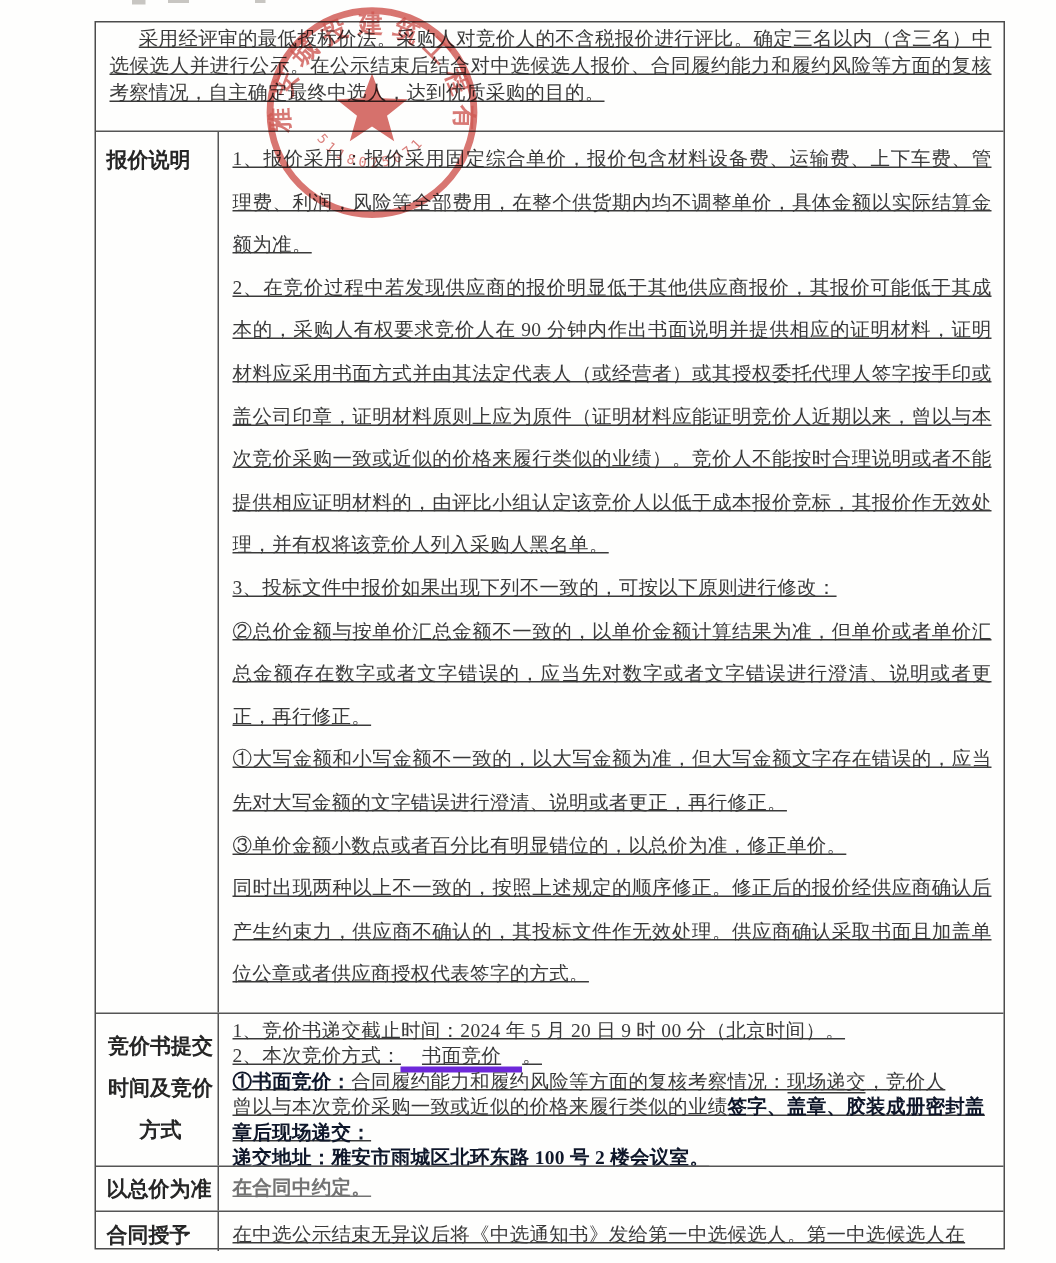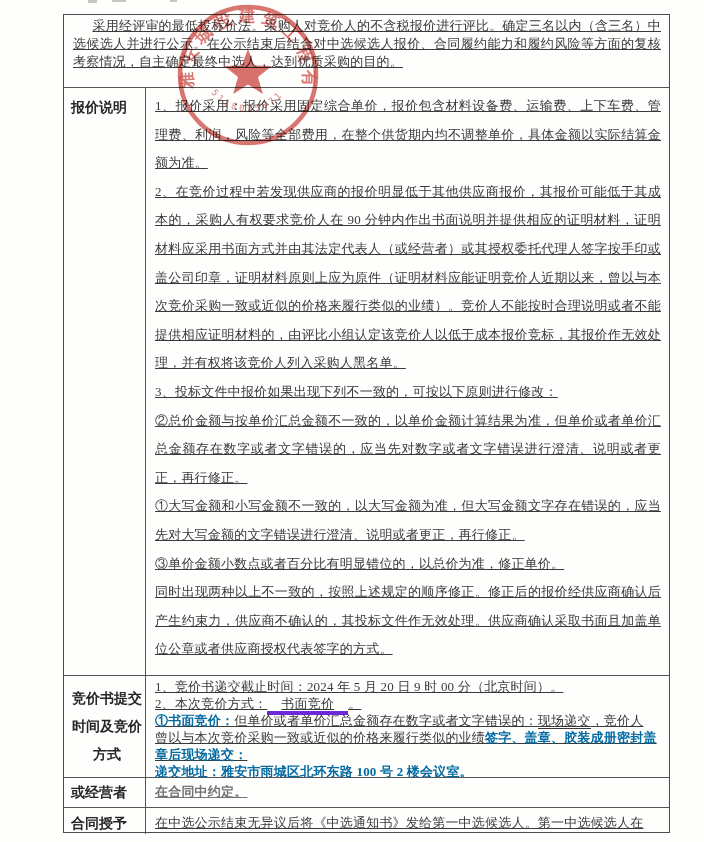--- a/index.html
+++ b/index.html
@@ -41,21 +41,21 @@
   
   .row-quote{height:588px;}
   .row-quote .cell-label{padding-top:6px;line-height:28px;}
   .row-quote .cell-content{padding-top:4px;line-height:28.6px;text-align:justify;}
   .row-quote .cell-content p{margin:0;}
   
   .row-submit{height:102px;}
   .row-submit .cell-label{padding-top:9px;line-height:28px;text-align:center;}
   .row-submit .cell-content{padding-top:3px;line-height:16.9px;}
   .row-submit .line{white-space:nowrap;}
-  .b{font-weight:bold;color:#0369a1;}
+  .b{font-weight:bold;color:#0f172a;}
   .u{border-bottom:1px solid #3a3a3a;text-align:center;}
   .u-pad{border-bottom:4px solid #6d28d9;padding:0 14px;}
   
   .row-pay{height:30px;}
   .row-pay .cell-label{padding-top:6px;}
   .row-pay .cell-content{padding-top:5px;font-weight:bold;color:#737373;}
   
   .row-award{height:26px;}
   .row-award .cell-label{padding-top:7px;}
   .row-award .cell-content{padding-top:6px;white-space:nowrap;}
@@ -104,36 +104,36 @@
     <div class="t-row row-submit">
       <div class="cell-label">竞价书提交时间及竞价方式</div>
       <div class="cell-content">
         <div class="line">
           <span>1、竞价书递交截止时间：2024 年 5 月 20 日 9 时 00 分（北京时间）。</span>
         </div>
         <div class="line">
           <span>2、本次竞价方式：</span><span class="u-pad">书面竞价</span><span>。</span>
         </div>
         <div class="line">
-          <span class="b">①书面竞价：</span><span>但单价或者单价汇总金额存在数字或者文字错误的：</span><span class="u">现场递交</span><span>，竞价人</span>
+          <span class="b">①书面竞价：</span><span>合同履约能力和履约风险等方面的复核考察情况：</span><span class="u">现场递交</span><span>，竞价人</span>
         </div>
         <div class="line">
           <span>曾以与本次竞价采购一致或近似的价格来履行类似的业绩</span><span class="b">签字、盖章、胶装成册密封盖</span>
         </div>
         <div class="line">
           <span class="b">章后现场递交：</span>
         </div>
         <div class="line">
           <span class="b">递交地址：雅安市雨城区北环东路 100 号 2 楼会议室。</span>
         </div>
       </div>
     </div>
 
     <div class="t-row row-pay">
-      <div class="cell-label">或经营者</div>
+      <div class="cell-label">以总价为准</div>
       <div class="cell-content">
         <span>在合同中约定。</span>
       </div>
     </div>
 
     <div class="t-row row-award">
       <div class="cell-label">合同授予</div>
       <div class="cell-content">
         <span>在中选公示结束无异议后将《中选通知书》发给第一中选候选人。第一中选候选人在</span>
       </div>

